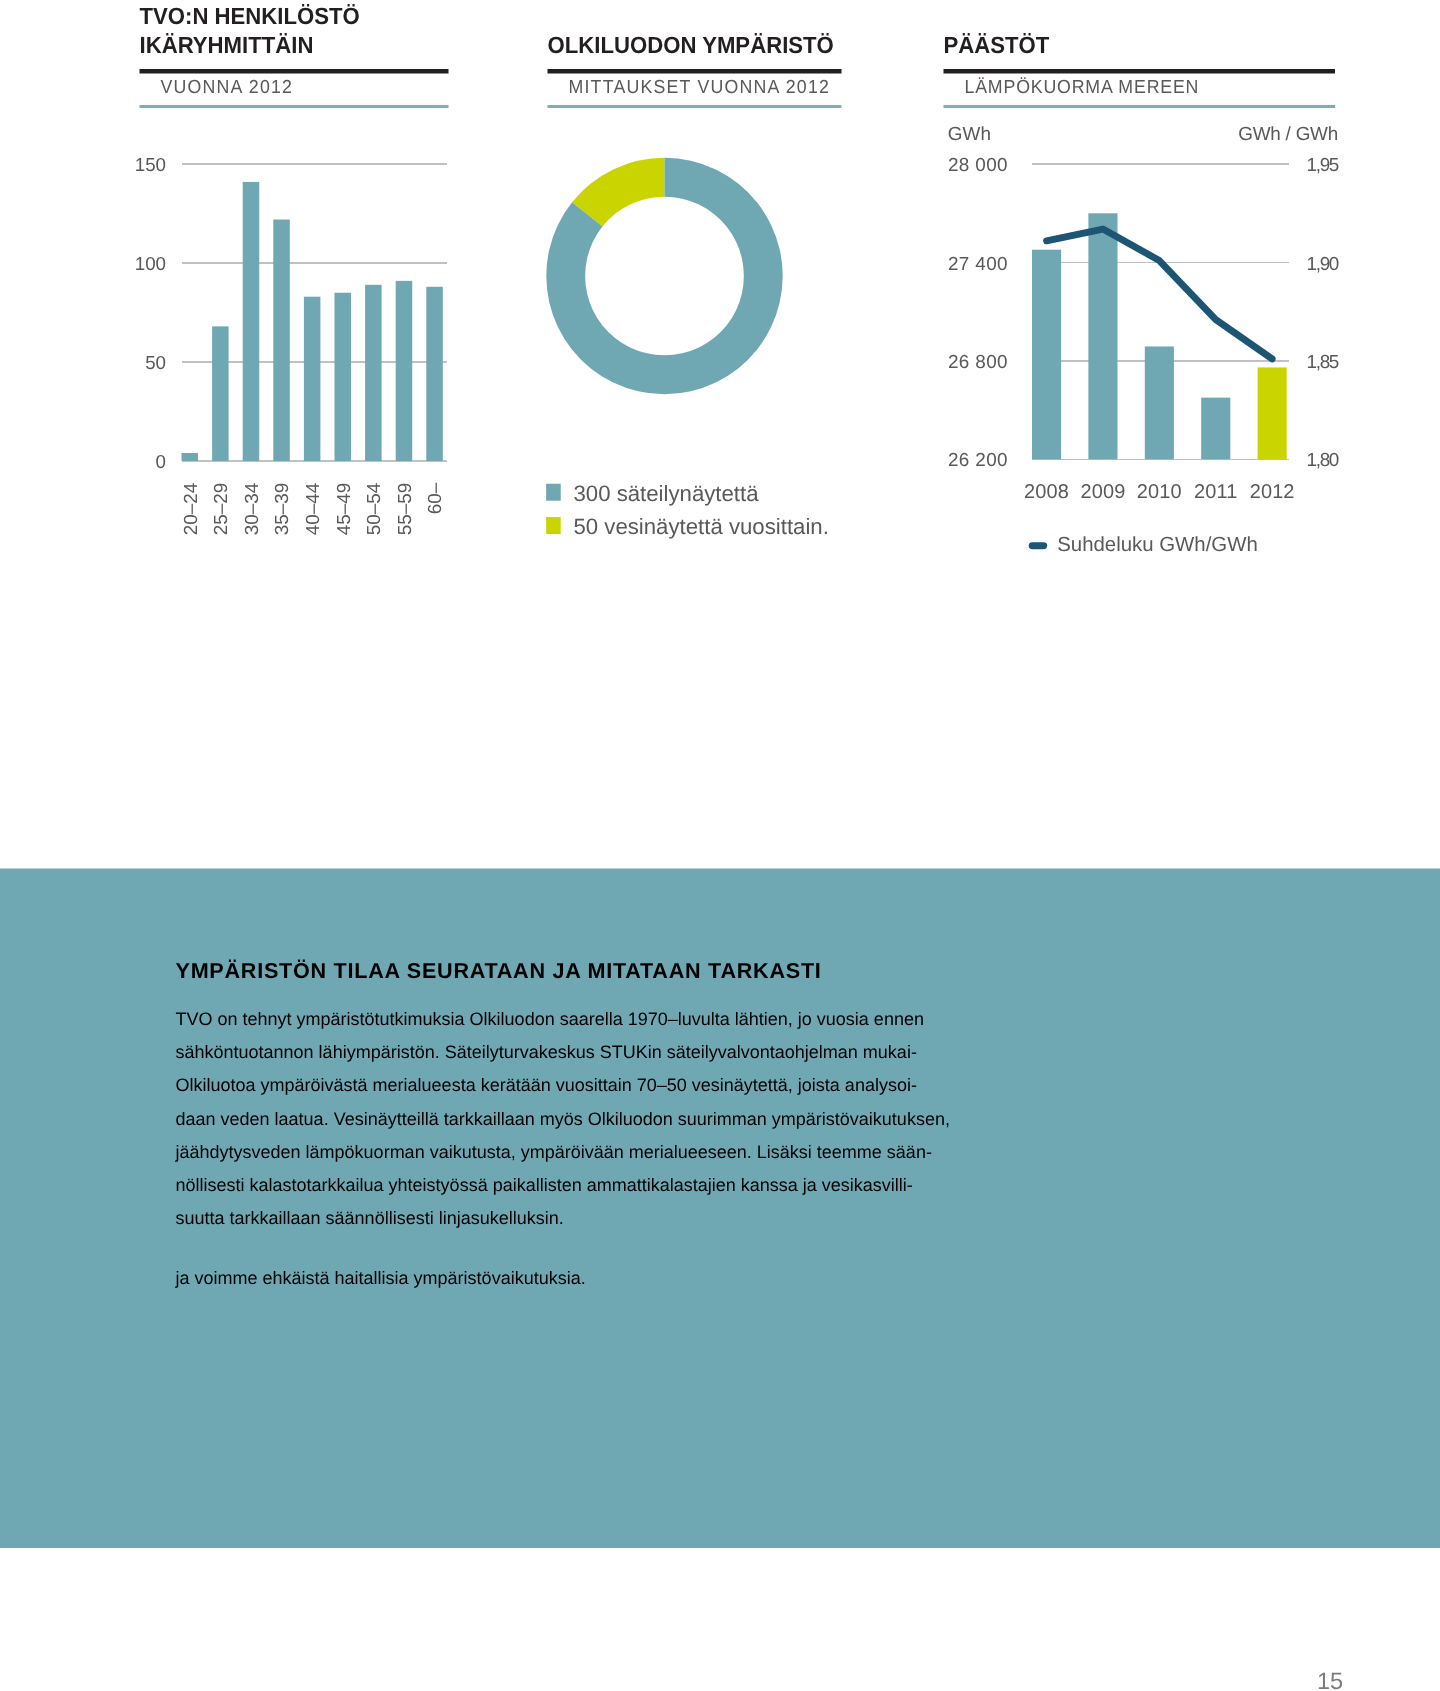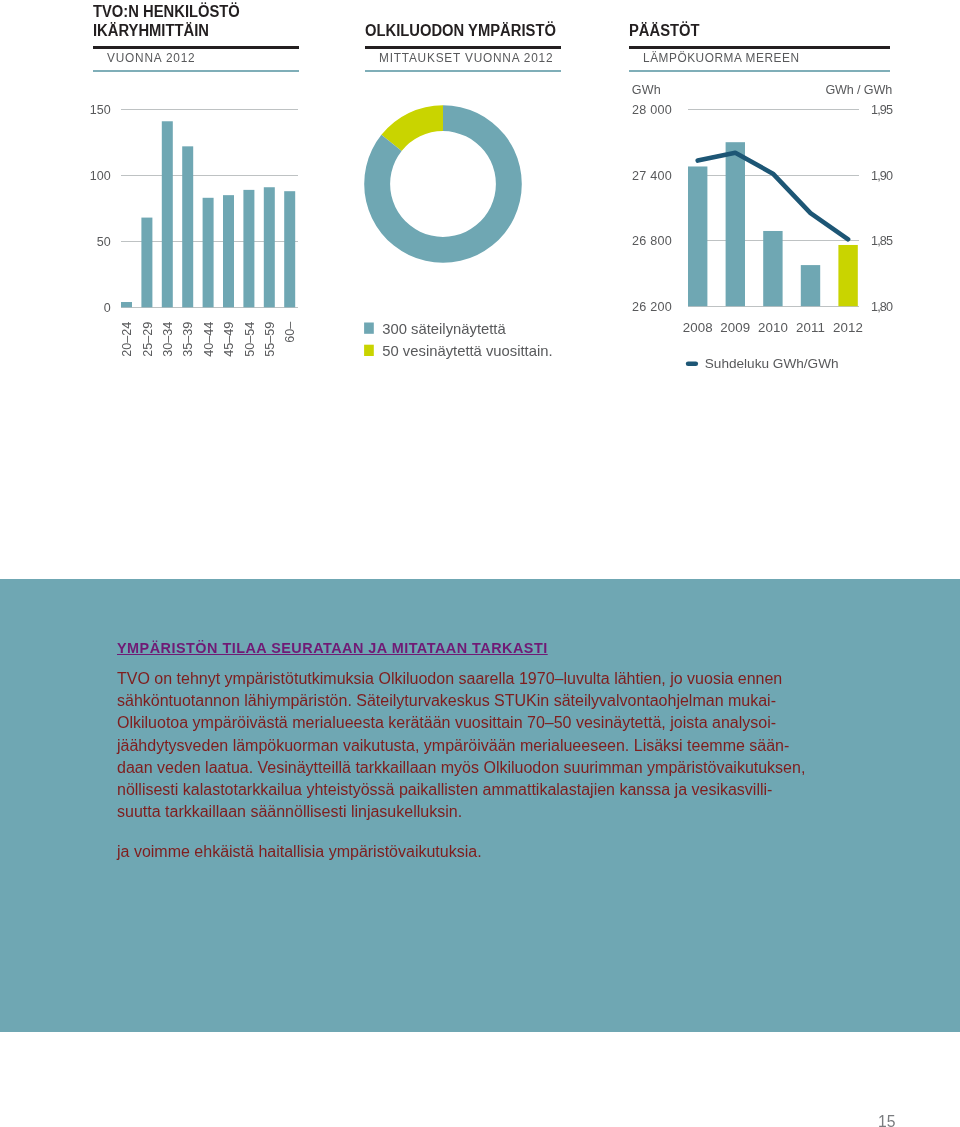--- a/index.html
+++ b/index.html
@@ -13,24 +13,24 @@
     letter-spacing:0px;color:#231F20;line-height:19.1px;white-space:nowrap;
     transform:scaleX(.947);transform-origin:left top;}
   .rule-black{position:absolute;height:3.2px;background:#231F20;left:0;top:45.6px;}
   .panel-sub{position:absolute;left:14px;font-size:12.6px;letter-spacing:.85px;
     color:#58595B;white-space:nowrap;transform:scaleX(.94);transform-origin:left top;}
   .rule-teal{position:absolute;height:2px;background:#7FAEB8;left:0;top:69.9px;}
 
   
   .band{position:absolute;left:0;top:578.6px;width:960px;height:453.8px;background:#6FA7B3;}
   .band-inner{position:absolute;left:117px;top:60px;width:690px;}
-  .band-heading{font-size:14.4px;font-weight:bold;color:#701a75;letter-spacing:.495px;
-    margin:0 0 0 0;height:29.5px;line-height:18px;text-decoration:underline;}
+  .band-heading{font-size:14.4px;font-weight:bold;color:#000000;letter-spacing:.495px;
+    margin:0 0 0 0;height:29.5px;line-height:18px;}
   .band-p{margin:0;}
-  .band-line{font-size:16px;color:#7f1d1d;height:22.15px;line-height:22.15px;
+  .band-line{font-size:12px;color:#000000;height:22.15px;line-height:22.15px;
     white-space:nowrap;letter-spacing:0px;}
   .band-gap{height:17.6px;}
 
   .pagenum{position:absolute;left:878px;top:1112.6px;font-size:15.7px;color:#7A7C7F;}
 </style>
 </head>
 <body>
 
 <div class="page">
 
@@ -136,22 +136,22 @@
       </g>
     </svg>
 
   <div class="band">
     <div class="band-inner">
       <div class="band-heading">YMPÄRISTÖN TILAA SEURATAAN JA MITATAAN TARKASTI</div>
       <div class="band-p" id="article-p1">
           <div class="band-line">TVO on tehnyt ympäristötutkimuksia Olkiluodon saarella 1970–luvulta lähtien, jo vuosia ennen</div>
           <div class="band-line">sähköntuotannon lähiympäristön. Säteilyturvakeskus STUKin säteilyvalvontaohjelman mukai-</div>
           <div class="band-line">Olkiluotoa ympäröivästä merialueesta kerätään vuosittain 70–50 vesinäytettä, joista analysoi-</div>
+          <div class="band-line">daan veden laatua. Vesinäytteillä tarkkaillaan myös Olkiluodon suurimman ympäristövaikutuksen,</div>
           <div class="band-line">jäähdytysveden lämpökuorman vaikutusta, ympäröivään merialueeseen. Lisäksi teemme sään-</div>
-          <div class="band-line">daan veden laatua. Vesinäytteillä tarkkaillaan myös Olkiluodon suurimman ympäristövaikutuksen,</div>
           <div class="band-line">nöllisesti kalastotarkkailua yhteistyössä paikallisten ammattikalastajien kanssa ja vesikasvilli-</div>
           <div class="band-line">suutta tarkkaillaan säännöllisesti linjasukelluksin.</div>
         </div>
       <div class="band-gap"></div>
       <div class="band-p" id="article-p2">
           <div class="band-line">ja voimme ehkäistä haitallisia ympäristövaikutuksia.</div>
         </div>
     </div>
   </div>
 

